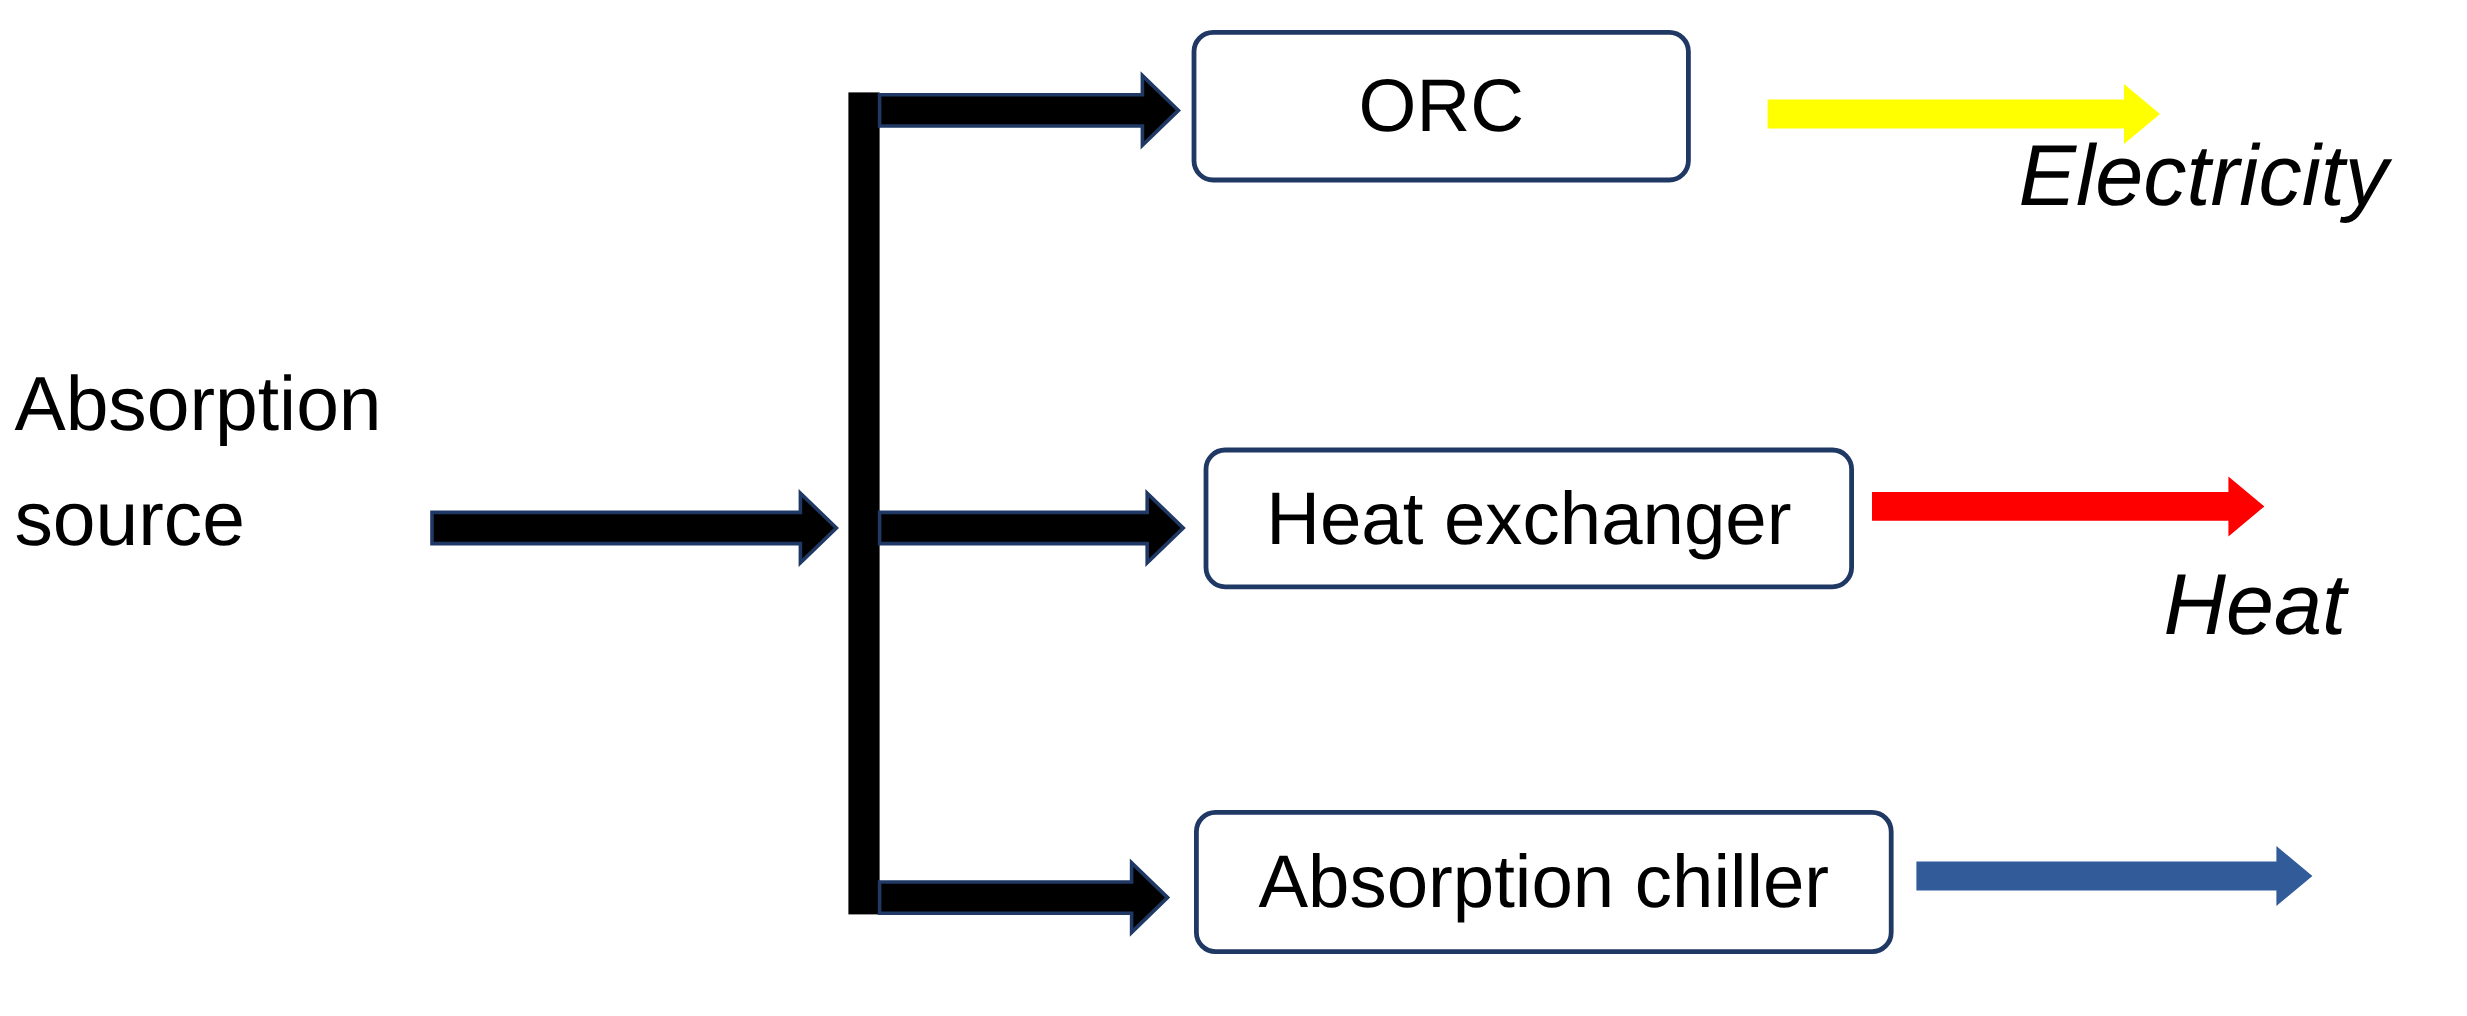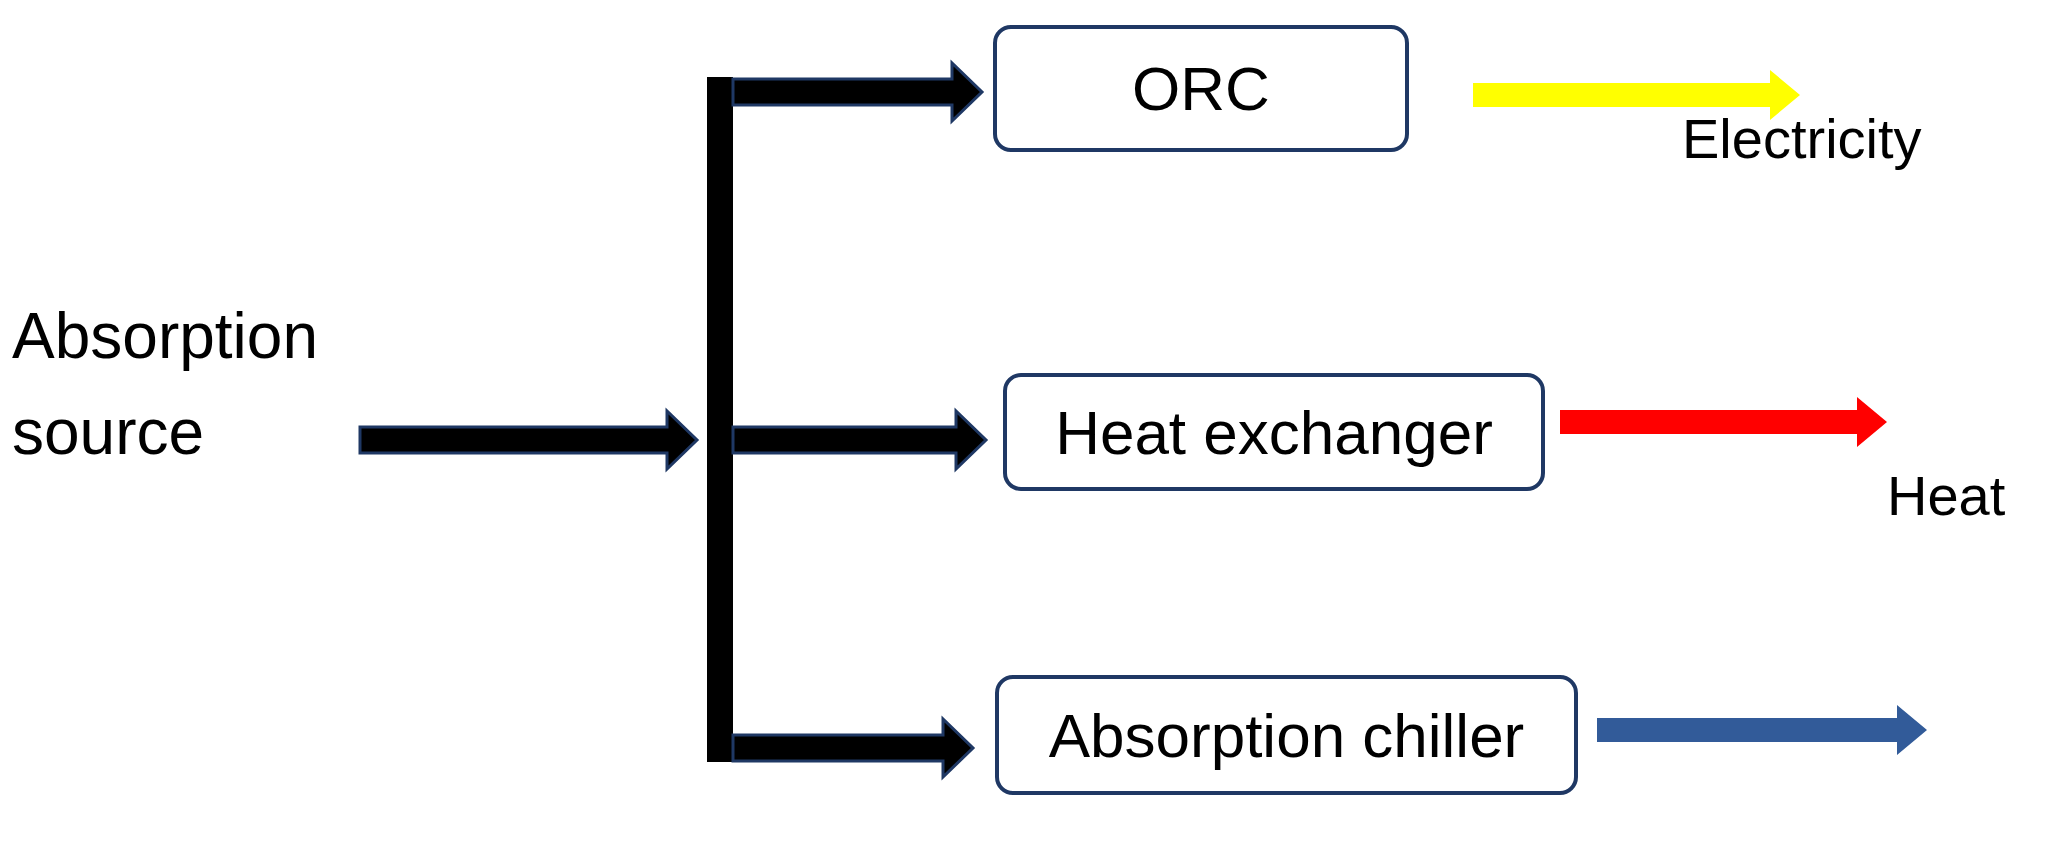--- a/index.html
+++ b/index.html
@@ -49,27 +49,28 @@
     color: var(--c-text, #000000);
     box-sizing: border-box;
     white-space: nowrap;
   }
   .node-orc                { left: 993px;  top: 25px;  width: 416px; height: 127px; }
   .node-heat-exchanger     { left: 1003px; top: 373px; width: 542px; height: 118px; }
   .node-absorption-chiller { left: 995px;  top: 675px; width: 583px; height: 120px; }
 
   
   .out-label {
-    font-size: 56px;
+    font-size: 72px;
     line-height: 1;
     color: var(--c-text, #000000);
     white-space: nowrap;
+    font-style: italic;
   }
   .label-electricity { left: 1682px; top: 111px; }
-  .label-heat        { left: 1887px; top: 468px; text-align: center; }
+  .label-heat        { left: 1803px; top: 468px; text-align: center; }
   .label-cooling     { left: 1813px; top: 758px; }
 
   svg.arrow { overflow: visible; display: block; }
   .black-arrow-shape {
     fill: var(--c-black_arrow, #000000);
     stroke: var(--c-arrow_outline, #1F3864);
     stroke-width: 3;
   }
   .fill-electricity { fill: var(--c-electricity, #FFFF00); }
   .fill-heat        { fill: var(--c-heat, #FF0000); }

